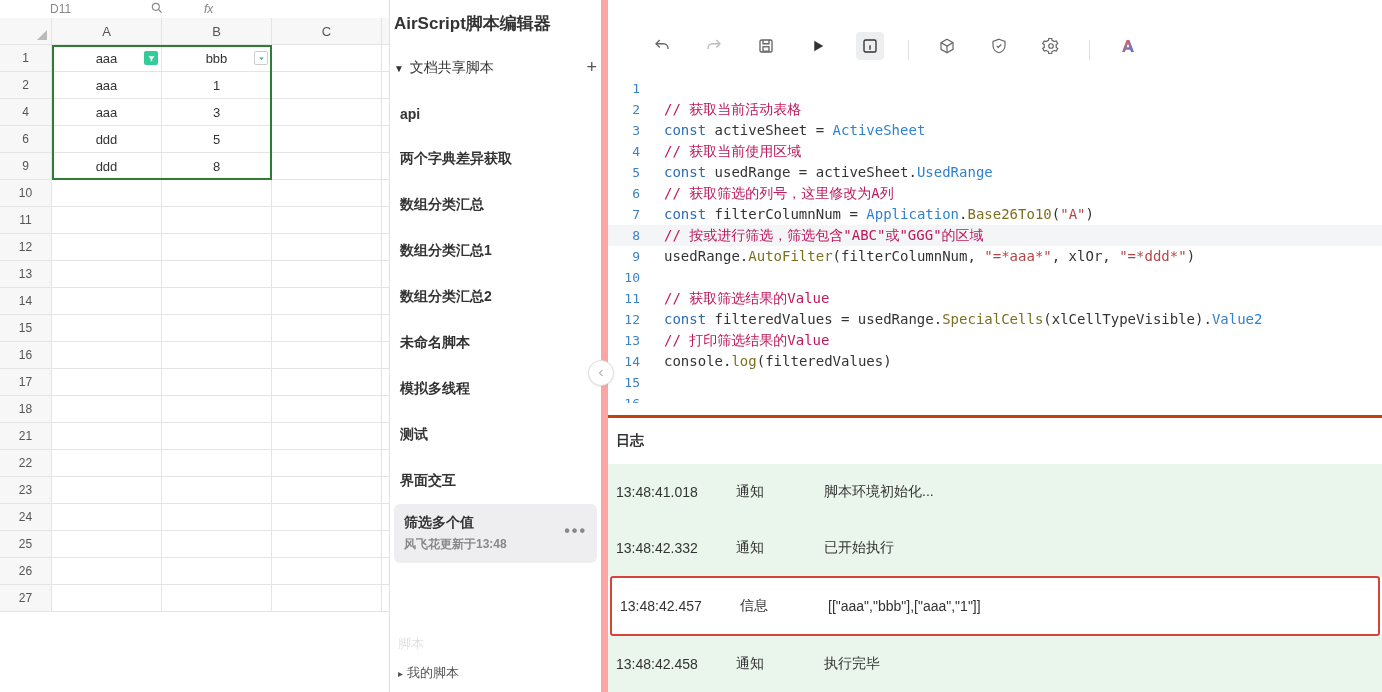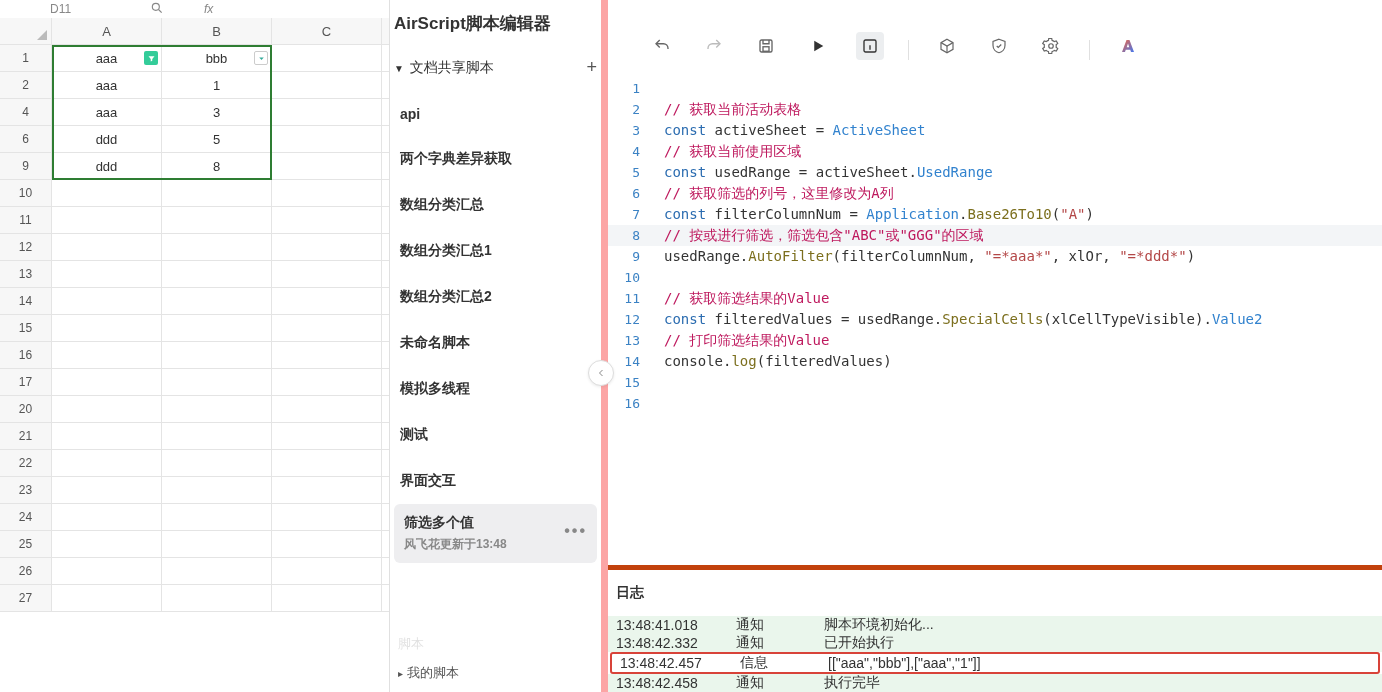--- a/index.html
+++ b/index.html
@@ -51,24 +51,24 @@
 .gutter { width: 56px; text-align: right; padding-right: 24px; color: #3b82c4; font-size: 13px; user-select: none; }
 .code-text { flex: 1; white-space: pre; }
 .tok-comment { color: #be185d; }
 .tok-keyword { color: #2b6cb0; }
 .tok-ident { color: #333; }
 .tok-func { color: #7c6f1e; }
 .tok-string { color: #b34747; }
 .tok-prop { color: #3182ce; }
 
 
-.log-panel { border-top: 5px solid #c2410c; margin-top: 12px; }
+.log-panel { border-top: 3px solid #c2410c; margin-top: 12px; }
 .log-title { padding: 14px 8px; font-size: 14px; font-weight: 600; }
 .log-rows { }
-.log-row { display: flex; padding: 0 8px; font-size: 14px; align-items: center; }
+.log-row { display: flex; padding: 19px 8px; font-size: 14px; align-items: center; }
 .log-row.green { background: #eaf6ec; }
 .log-row .time { width: 120px; }
 .log-row .type { width: 88px; }
 .log-row .msg { flex: 1; }
 .log-highlight { border: 2px solid #d84339; border-radius: 3px; margin: 0 2px; }
 .truncated { color: #888; padding: 6px 8px 0 8px; font-size: 13px; }
 
 ::-webkit-scrollbar { width: 8px; }
 ::-webkit-scrollbar-thumb { background: #ccc; border-radius: 4px; }
 </style>
@@ -174,21 +174,21 @@
             <div class="cell"></div>
             <div class="cell"></div>
           </div>
           <div class="sheet-row">
             <div class="row-hdr">17</div>
             <div class="cell"></div>
             <div class="cell"></div>
             <div class="cell"></div>
           </div>
           <div class="sheet-row">
-            <div class="row-hdr">20</div>
+            <div class="row-hdr">18</div>
             <div class="cell"></div>
             <div class="cell"></div>
             <div class="cell"></div>
           </div>
           <div class="sheet-row">
             <div class="row-hdr">21</div>
             <div class="cell"></div>
             <div class="cell"></div>
             <div class="cell"></div>
           </div>

